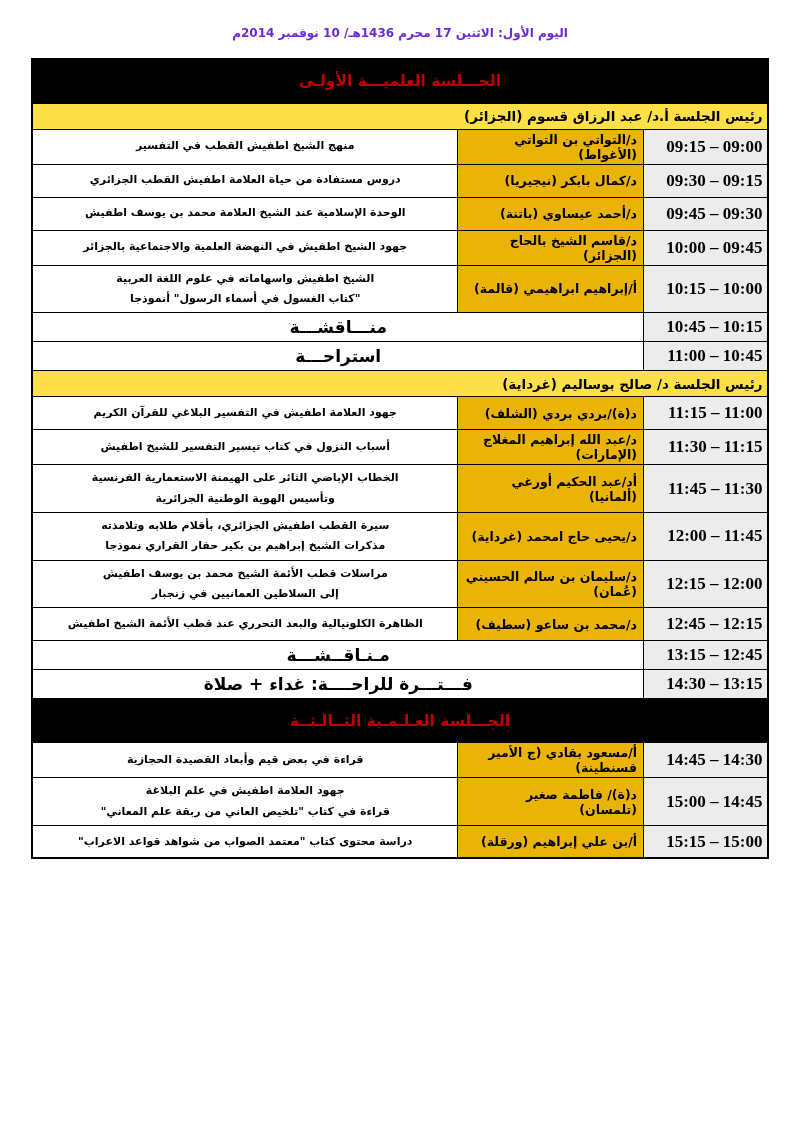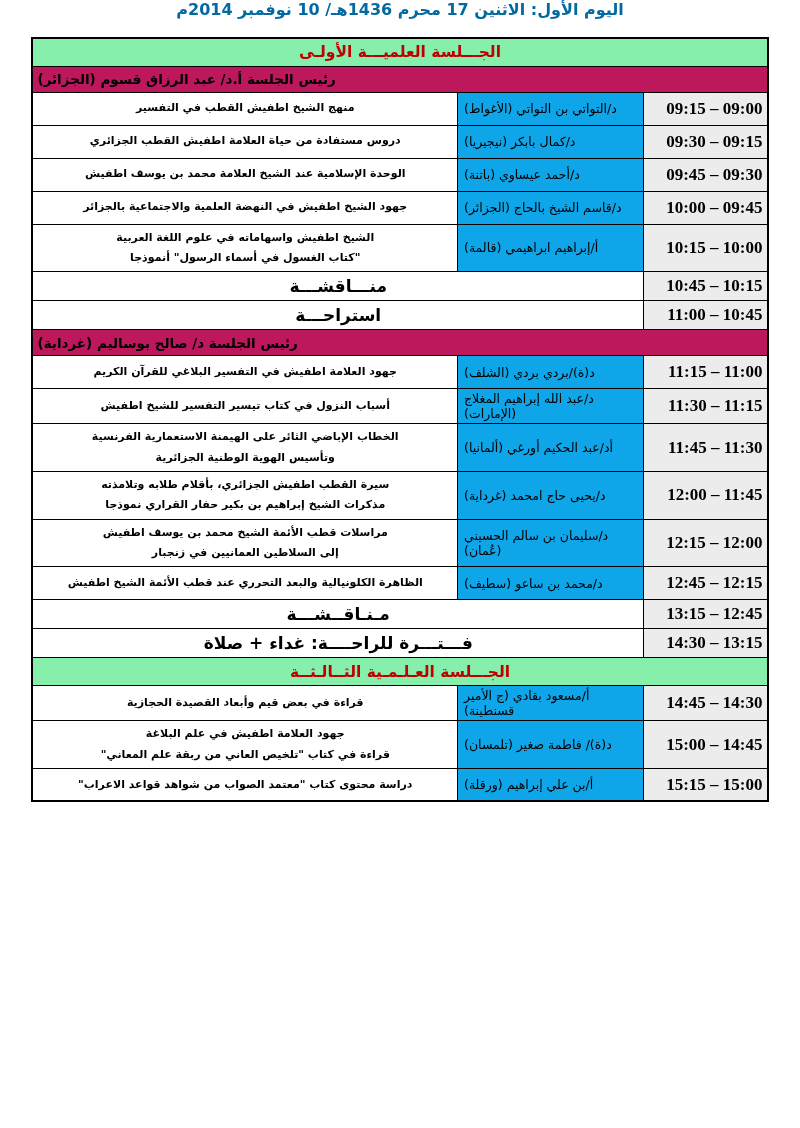--- a/index.html
+++ b/index.html
@@ -6,72 +6,73 @@
   html, body {
     margin: 0; padding: 0;
     width: 800px; height: 1128px;
     background: #ffffff;
     font-family: "DejaVu Sans", sans-serif;
     direction: rtl;
   }
   .doc-title {
     text-align: center;
     font-weight: bold;
-    font-size: 16px;
-    color: #0369a1;
+    font-size: 12px;
+    color: #6d28d9;
+    padding-top: 26px;
     margin: 0 0 18px 0;
   }
   table.schedule {
     width: 737px;
     margin: 0 auto;
     border-collapse: collapse;
     table-layout: fixed;
     border: 2px solid #000;
   }
   td {
     border: 1px solid #000;
     vertical-align: middle;
     color: #000;
   }
   col.c-time  { width: 124px; }
   col.c-name  { width: 186px; }
   col.c-topic { width: 425px; }
 
   tr.session-header td {
-    background: #86efac;
+    background: #000000;
     color: #c00000;
     font-weight: bold;
     font-size: 15.5px;
     text-align: center;
-    height: 28px;
+    height: 44px;
     padding: 2px 4px;
   }
   tr.chair-row td {
-    background: #be185d;
+    background: #fde047;
     font-weight: bold;
     font-size: 13.5px;
-    text-align: left;
+    text-align: right;
     height: 26px;
     padding: 2px 4px;
   }
   td.time {
     background: #ececec;
     font-family: "Liberation Serif", serif;
     font-weight: bold;
     font-size: 17px;
     text-align: right;
     direction: ltr;
     padding: 2px 4px;
   }
   td.name {
-    font-weight: normal;
+    font-weight: bold;
     font-size: 12.5px;
-    text-align: left;
+    text-align: right;
     padding: 2px 6px;
-    background: #0ea5e9;
+    background: #eab308;
   }
   td.topic {
     font-weight: bold;
     font-size: 11px;
     text-align: center;
     white-space: pre-line;
     line-height: 1.85;
     padding: 3px 12px;
     background: #ffffff;
   }

